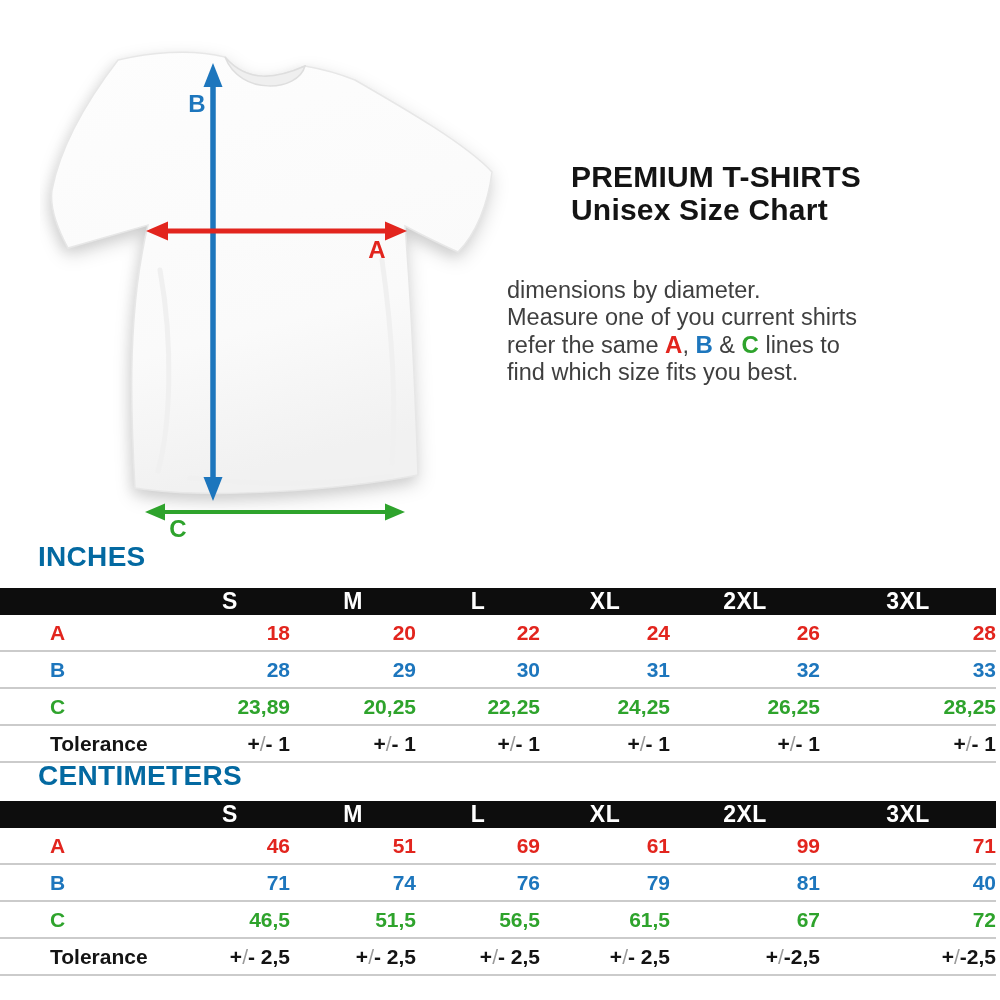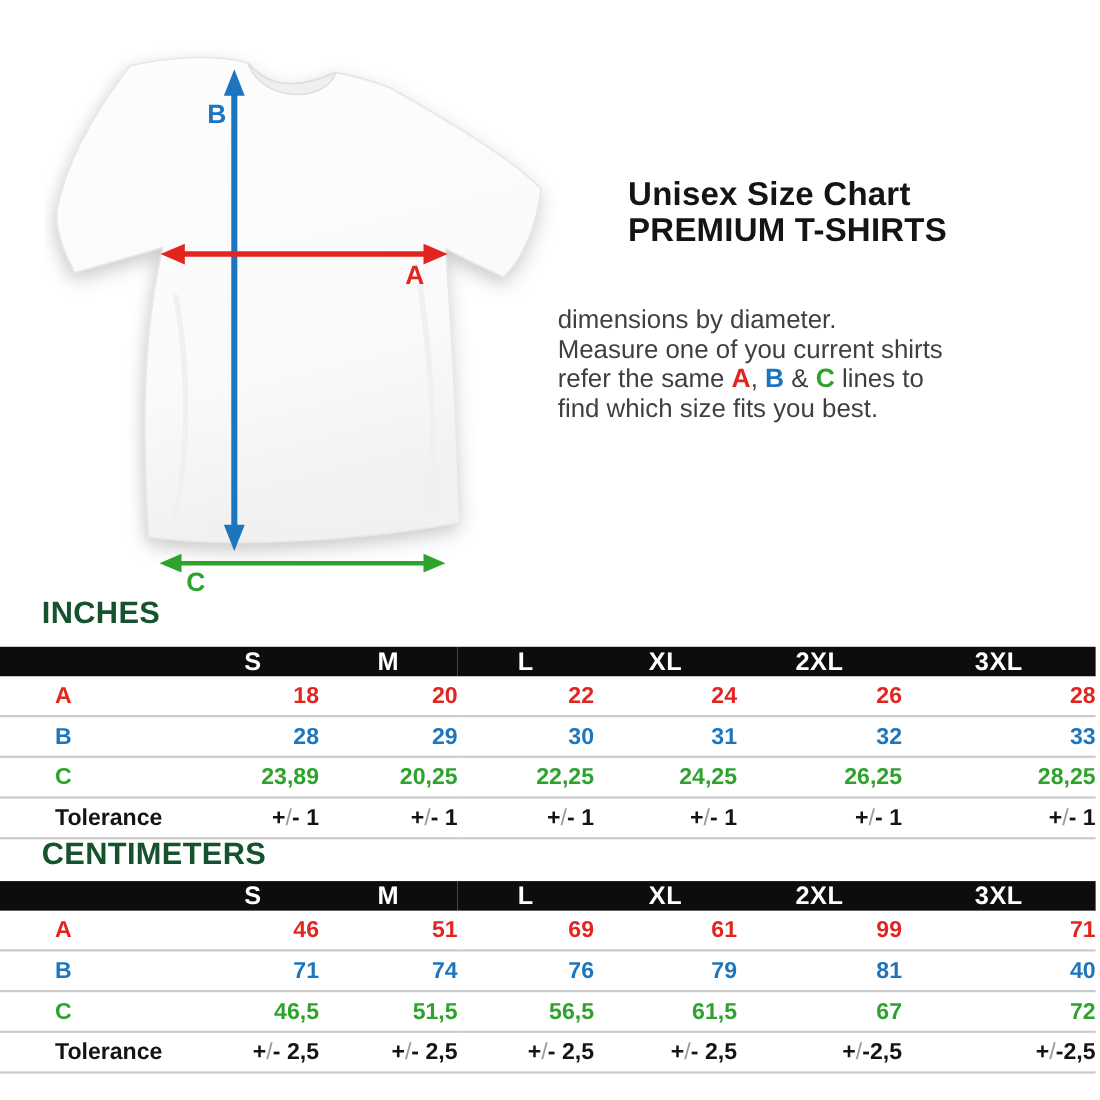--- a/index.html
+++ b/index.html
@@ -24,21 +24,21 @@
 
   
   #title-block{left:571px;top:160px;color:#141414;font-size:30px;font-weight:800;line-height:33px;letter-spacing:0.2px;}
   #description{left:507px;top:250px;width:460px;color:#3f3f3f;font-size:23.5px;line-height:27px;font-weight:400;}
   #description .em{font-weight:bold;font-size:24px;}
   #description .em-a{color:#e2251e;}
   #description .em-b{color:#1d76bd;}
   #description .em-c{color:#2ea32c;}
 
   
-  .tbl-heading{left:38px;color:#14532d;font-size:28px;font-weight:800;letter-spacing:0.3px;}
+  .tbl-heading{left:38px;color:#0369a1;font-size:28px;font-weight:800;letter-spacing:0.3px;}
   #inches-heading{top:541px;}
   #cm-heading{top:760px;}
   table.size-table{border-collapse:collapse;table-layout:fixed;width:996px;left:0;}
   #inches-table{top:588px;}
   #cm-table{top:801px;}
   .size-table th{
     background:#0d0d0d;color:#ffffff;font-size:23px;font-weight:bold;
     height:27px;text-align:center;letter-spacing:0.5px;padding:0;
   }
   .size-table td{
@@ -104,22 +104,22 @@
     <g fill="#2ea32c">
       <line x1="120" y1="504" x2="350" y2="504" stroke="#2ea32c" stroke-width="4"></line>
       <polygon points="105,504 125,495.5 125,512.5"></polygon>
       <polygon points="365,504 345,495.5 345,512.5"></polygon>
       <text class="arrow-label lab-c" x="138" y="529">C</text>
     </g>
   </svg>
 </div>
 
 <div id="title-block" class="abs">
+  <div>PREMIUM T-SHIRTS</div>
   <div>Unisex Size Chart</div>
-  <div>PREMIUM T-SHIRTS</div>
 </div>
 
 <div id="description" class="abs">
   <br>
   <span>dimensions by diameter.</span><br>
   <span>Measure one of you current shirts</span><br>
   <span><span>refer the same </span><span class="em em-a">A</span><span>, </span><span class="em em-b">B</span><span> &amp; </span><span class="em em-c">C</span><span> lines to</span></span><br>
   <span>find which size fits you best.</span>
 </div>
 

